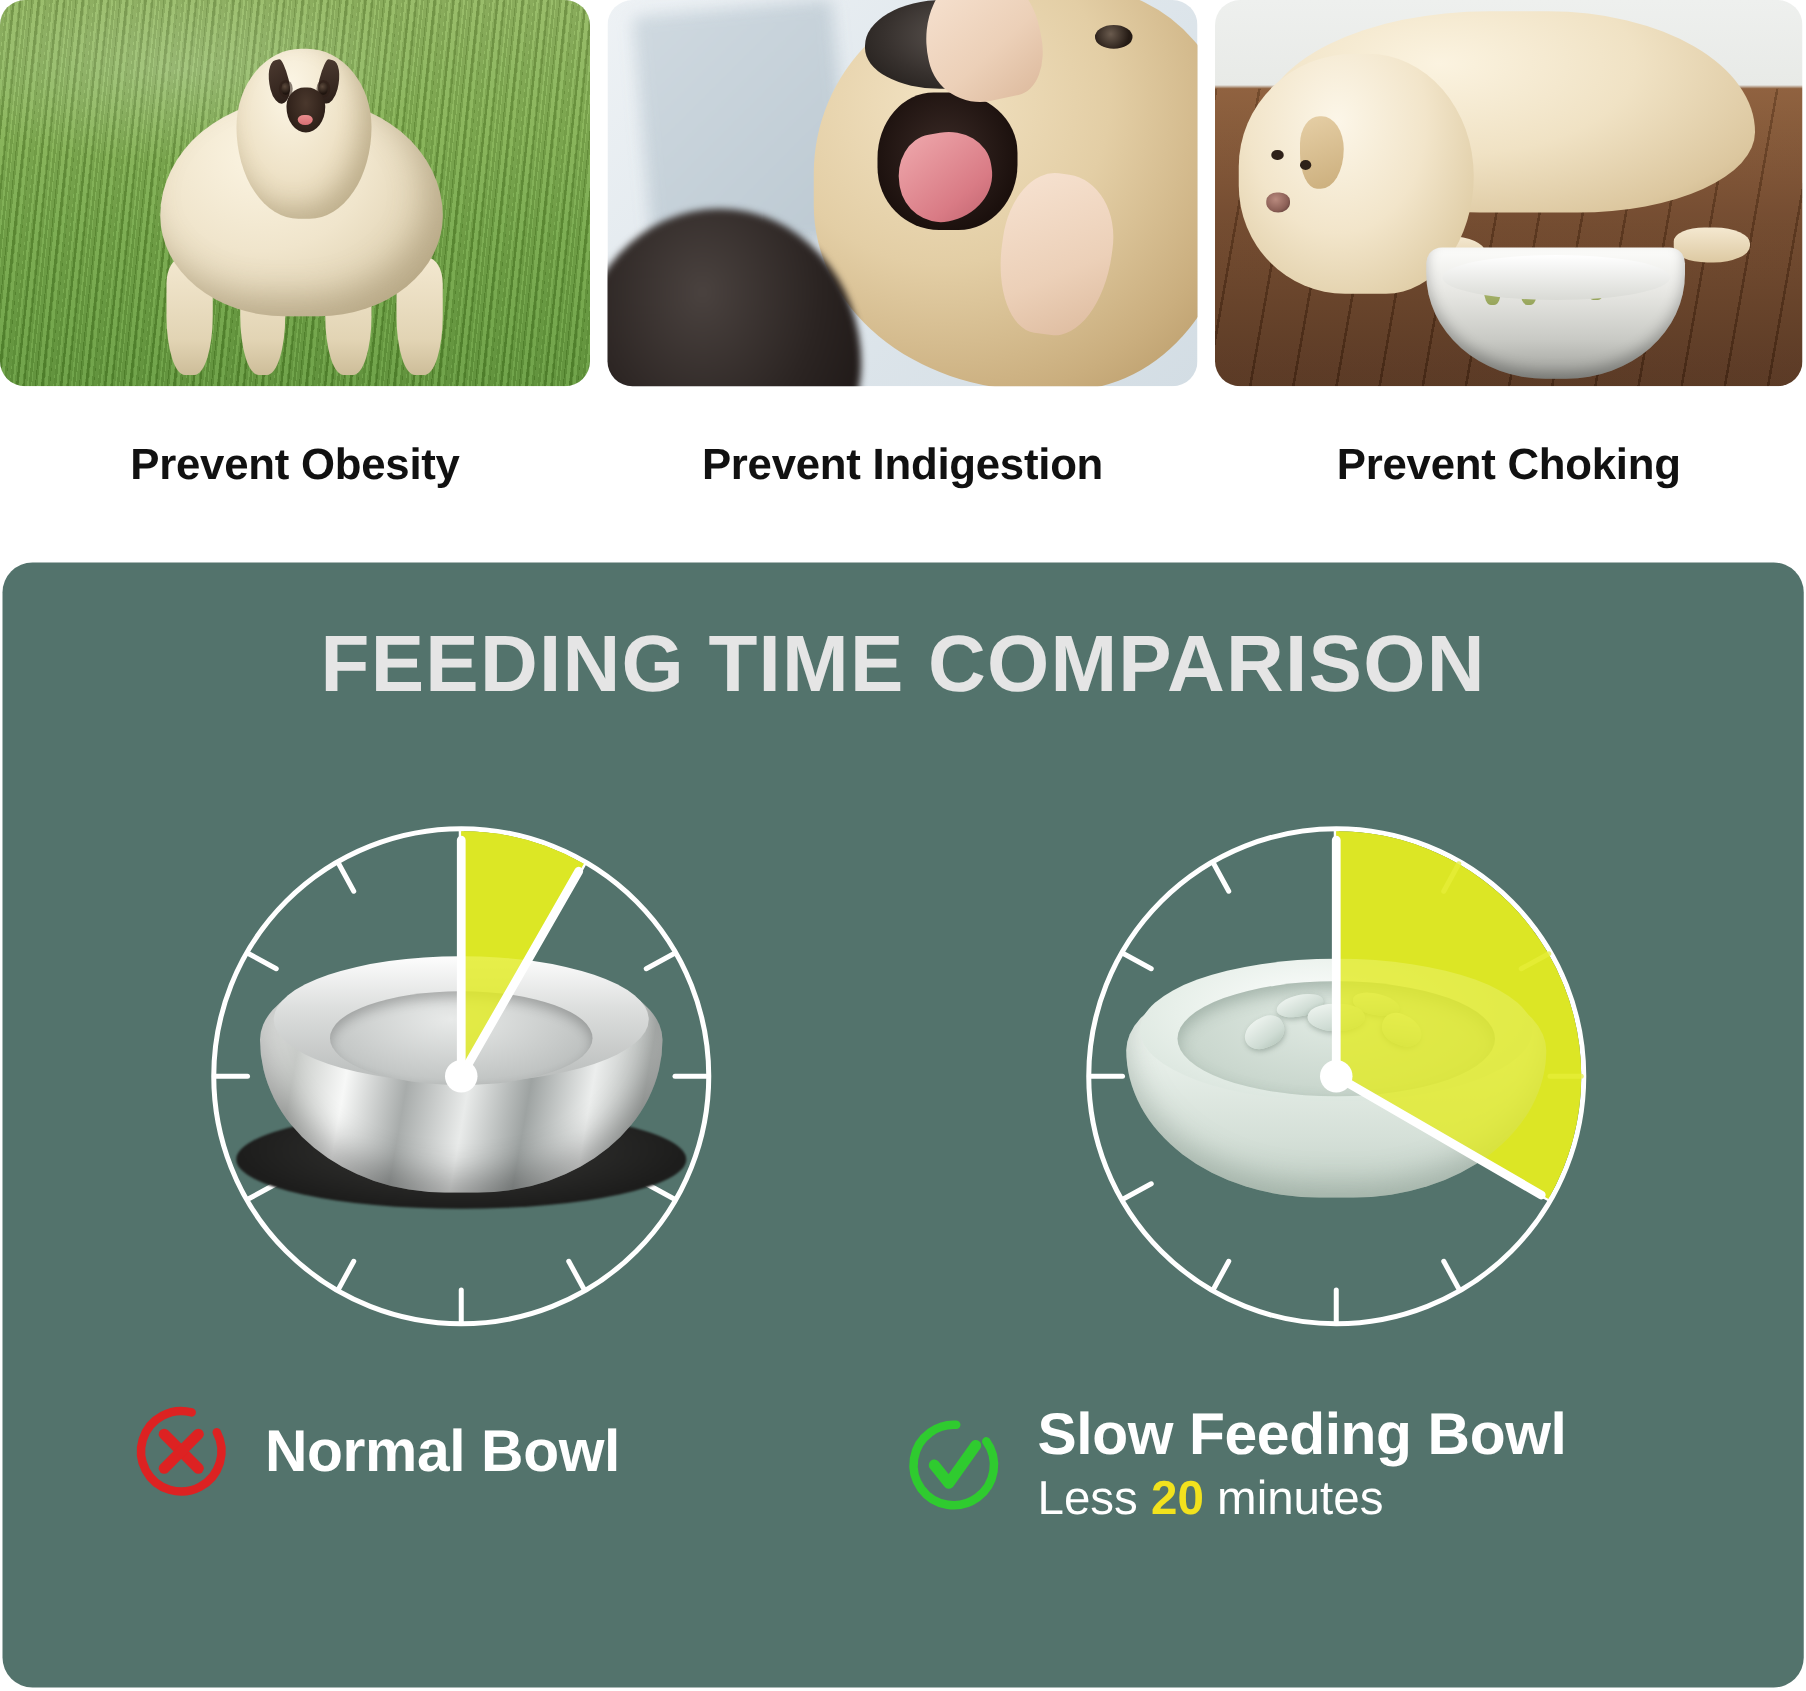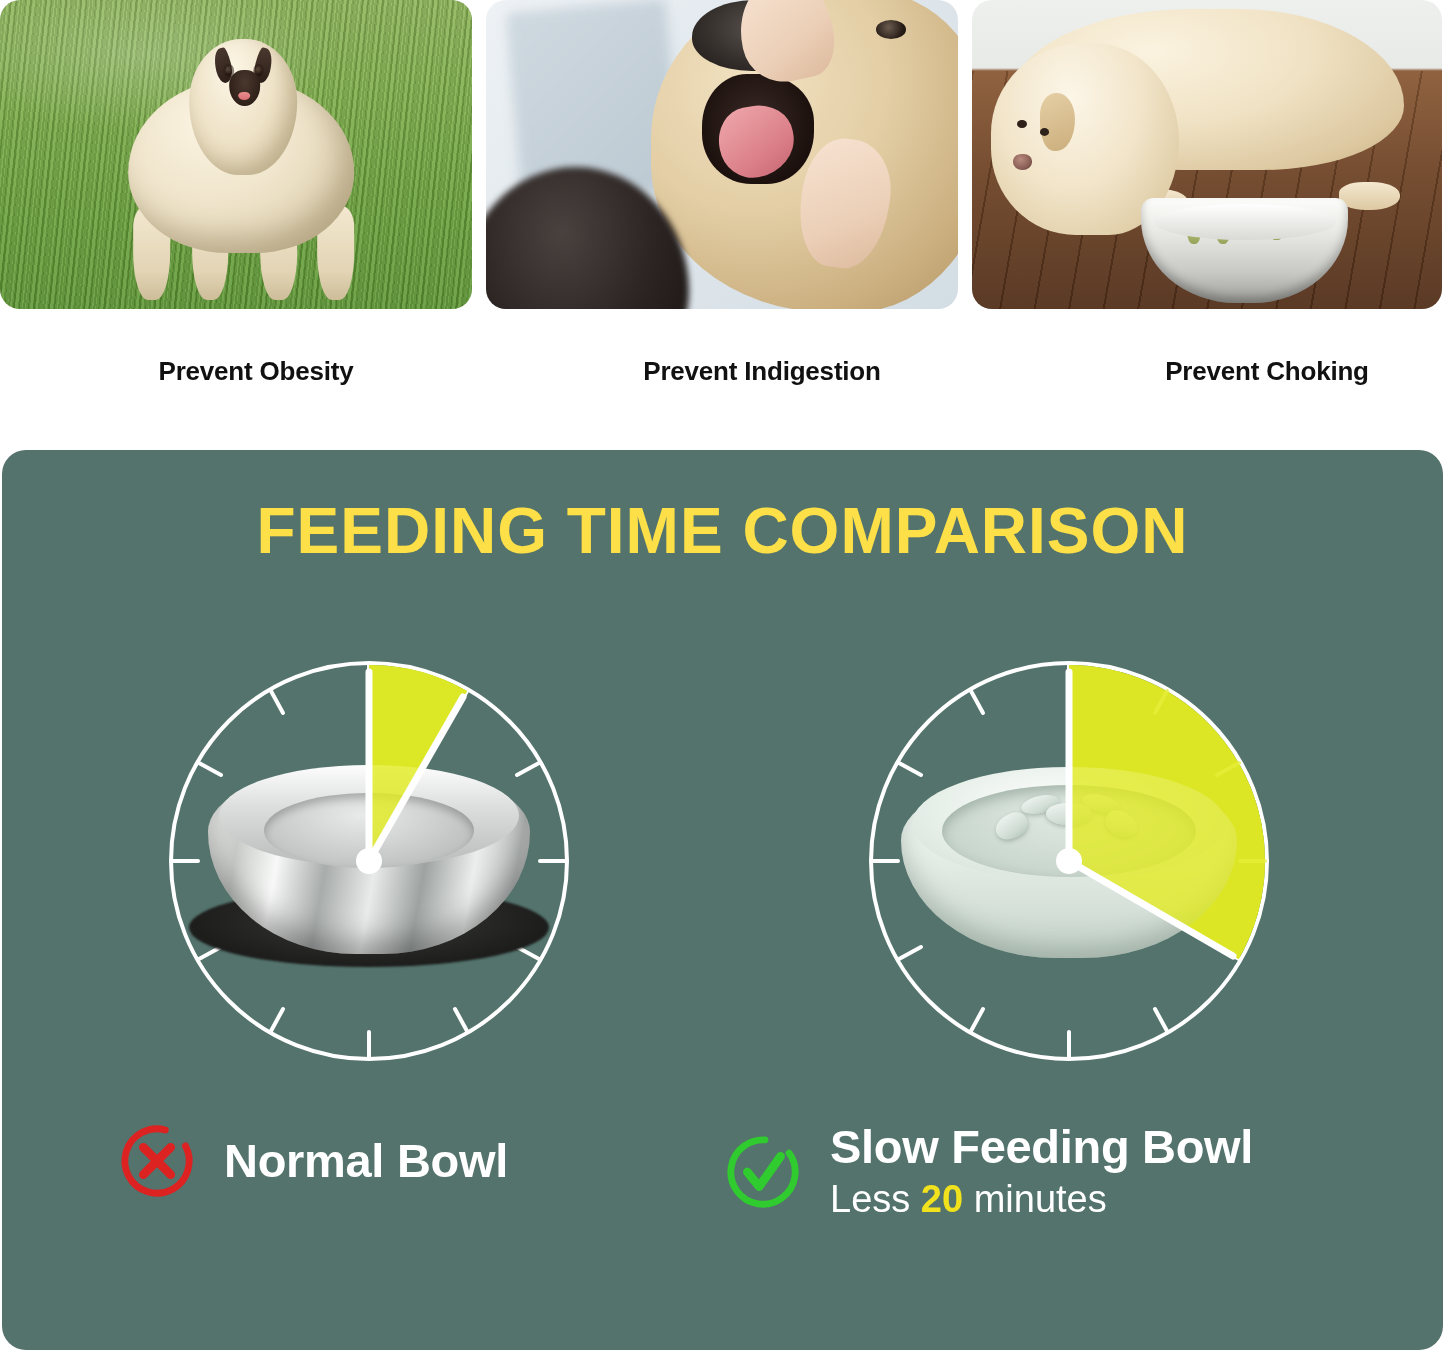--- a/index.html
+++ b/index.html
@@ -200,35 +200,34 @@
   .bowl-kibble.k3 { left: 62%; top: 10%; }
 
   
   .captions {
     position: absolute; left: 0; top: 309px; width: 1445px; height: 125px;
     display: flex;
   }
   .caption {
     flex: 0 0 auto; width: 472px;
     display: flex; align-items: center; justify-content: center;
-    font-size: 26px; font-weight: 700; color: #111111;
+    font-size: 35px; font-weight: 700; color: #111111;
     letter-spacing: -.2px;
-    padding-left: 20px;
   }
   .caption:nth-child(2) { margin-left: 14px; }
   .caption:nth-child(3) { margin-left: 14px; width: 470px; }
 
   
   .panel {
     position: absolute; left: 2px; top: 450px; width: 1441px; height: 900px;
     background: #53736c; border-radius: 24px;
   }
   .panel-title {
     position: absolute; left: 0; right: 0; top: 44px;
-    text-align: center; color: #fde047;
+    text-align: center; color: #e5e5e5;
     font-size: 64px; font-weight: 700; letter-spacing: 1px;
   }
 
   .clocks { position: absolute; left: 0; top: 196px; width: 1441px; height: 430px; }
   .clock-wrap { position: absolute; width: 430px; height: 430px; }
   .clock-wrap.left  { left: 152px; }
   .clock-wrap.right { left: 852px; }
   .clock-svg { position: absolute; inset: 0; width: 430px; height: 430px; }
 
   
@@ -290,21 +289,21 @@
   .fb-nub.n2 { left: 64%; top: 30%; width: 13%; height: 26%; border-radius: 38% 60% 44% 48% / 44% 56% 48% 52%; transform: rotate(22deg); }
   .fb-nub.n3 { left: 31%; top: 12%; width: 15%; height: 18%; border-radius: 52% 48% 44% 50% / 52% 46% 52% 48%; transform: rotate(-12deg); }
   .fb-nub.n4 { left: 55%; top: 11%; width: 15%; height: 18%; border-radius: 48% 52% 50% 44% / 46% 52% 48% 52%; transform: rotate(12deg); }
 
   
   .wedge-overlay { position: absolute; inset: 0; width: 430px; height: 430px; pointer-events: none; }
 
   
   .labels { position: absolute; left: 0; top: 672px; width: 1441px; height: 150px; }
   .label-block { position: absolute; display: flex; align-items: center; gap: 28px; }
-  .label-block.left  { left: 116px; top: 0; }
+  .label-block.left  { left: 104px; top: 0; }
   .label-block.right { left: 722px; top: 0; }
   .mark-icon { width: 78px; height: 78px; flex: 0 0 auto; }
   .label-text { display: flex; flex-direction: column; }
   .label-title {
     color: #ffffff; font-size: 47px; font-weight: 700; line-height: 1.08;
     letter-spacing: -.3px;
   }
   .label-sub {
     color: #ffffff; font-size: 38px; font-weight: 400; line-height: 1.18;
     margin-top: 4px;

